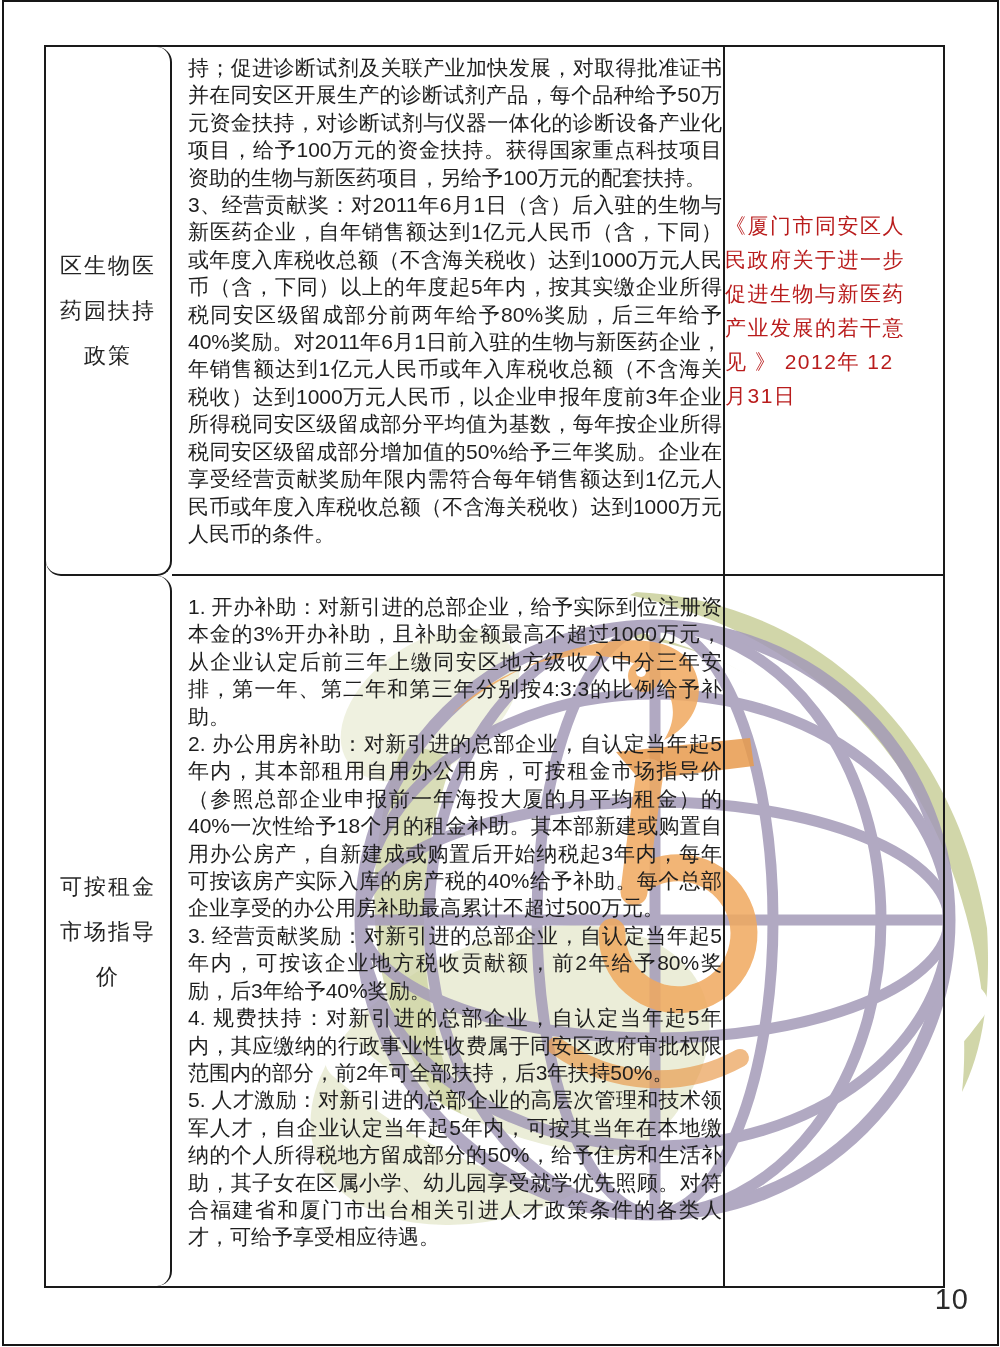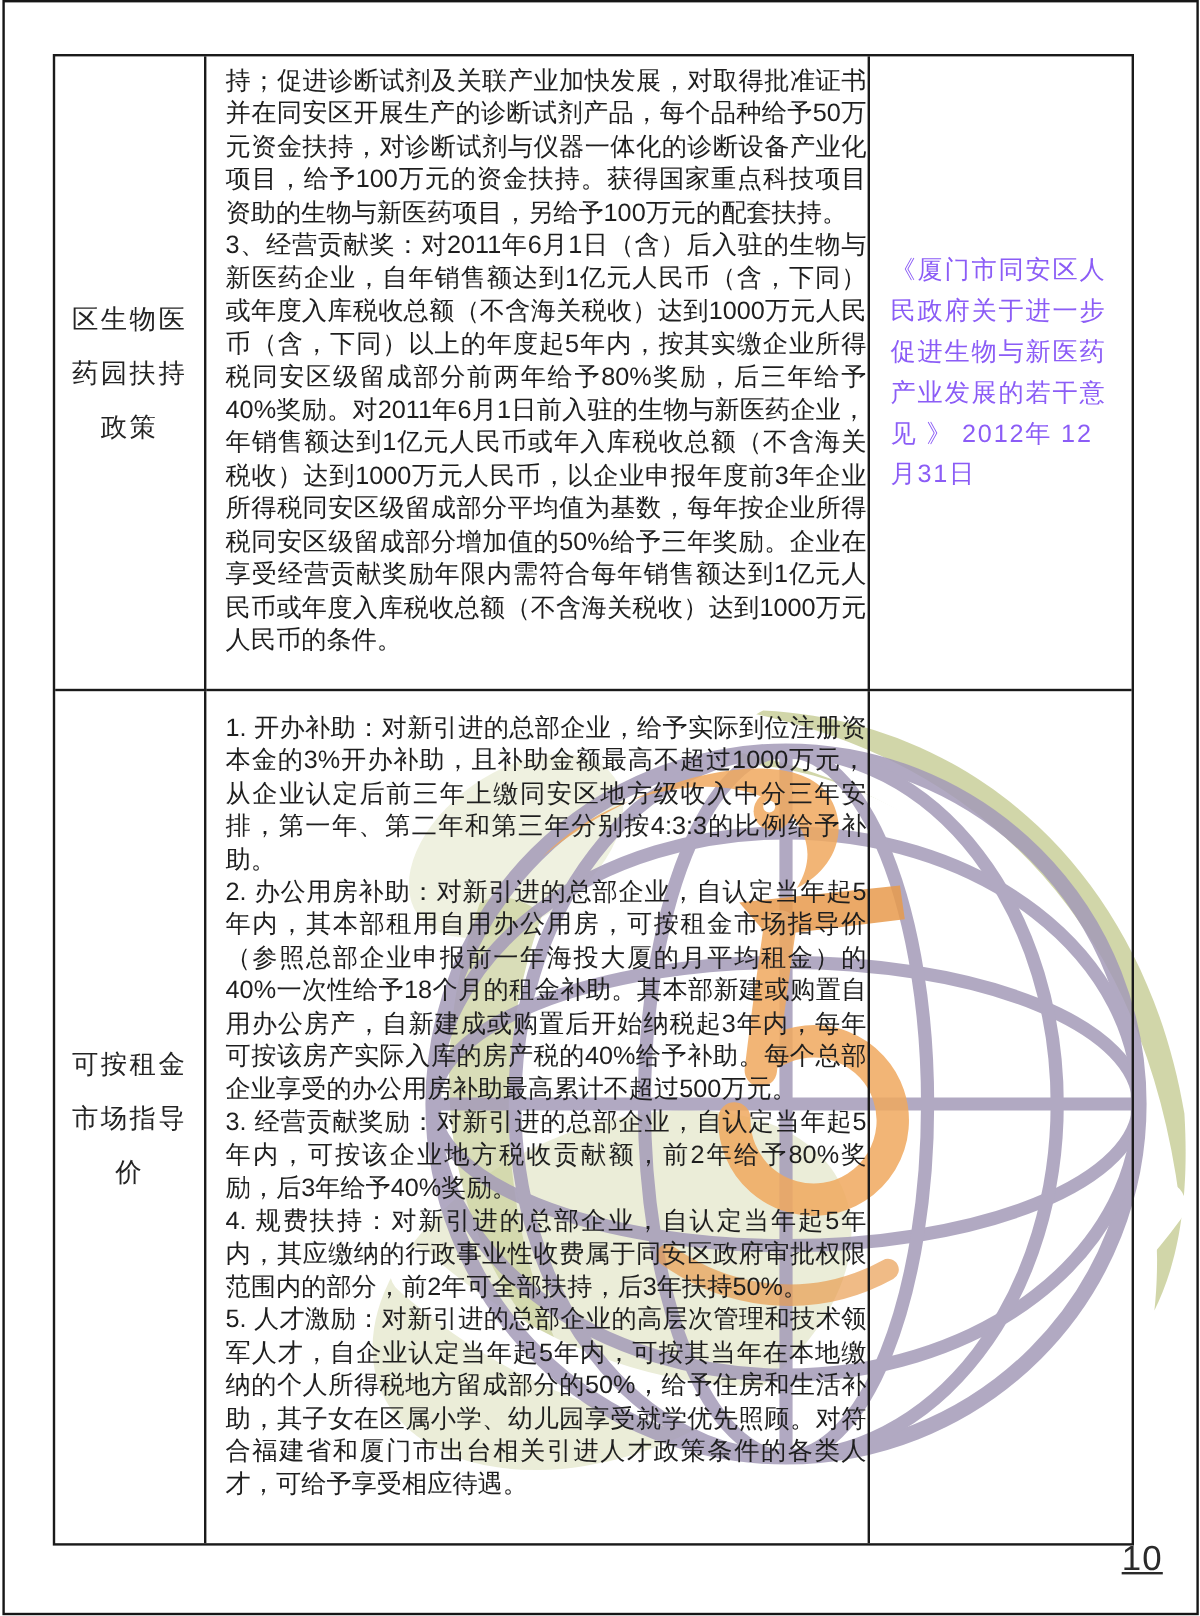--- a/index.html
+++ b/index.html
@@ -25,41 +25,41 @@
     border:2px solid #1a1a1a;
     background:transparent;
   }
   .cell{
     border-right:2px solid #1a1a1a;
     border-bottom:2px solid #1a1a1a;
     box-sizing:border-box;overflow:hidden;
   }
   .cell.last-col{border-right:none;}
   .cell.last-row{border-bottom:none;}
-  .c-cat{display:flex;align-items:center;justify-content:center;}
+  .c-cat{display:flex;align-items:center;justify-content:center;border-radius:15px;}
   .cat-label{
     width:98px;text-align:center;
     font-size:22px;line-height:45px;letter-spacing:2px;
     color:#242424;
   }
   .c-body{padding:7px 1px 0 16px;}
   .c-body.r2{padding-top:17px;}
   .para{
     margin:0;font-size:21px;line-height:27.4px;
     text-align:justify;color:#1e1e1e;
   }
   .c-cite{display:flex;align-items:center;}
   .cite{
-    width:182px;margin-left:17px;
+    width:182px;
     font-size:21px;line-height:34px;letter-spacing:1.5px;
-    color:#8b5cf6;
+    color:#b91c1c;
   }
   .page-number{
     position:absolute;right:31px;top:1283px;z-index:2;
-    font-size:29px;color:#2a2a2a;letter-spacing:1px;text-decoration:underline;
+    font-size:29px;color:#2a2a2a;letter-spacing:1px;
   }
 </style>
 </head>
 <body>
 
 <svg class="watermark" viewBox="0 0 1000 1347" xmlns="http://www.w3.org/2000/svg" aria-hidden="true">
   <defs>
     <clipPath id="globeClip">
         <circle cx="655" cy="920" r="302"></circle>
       </clipPath>

